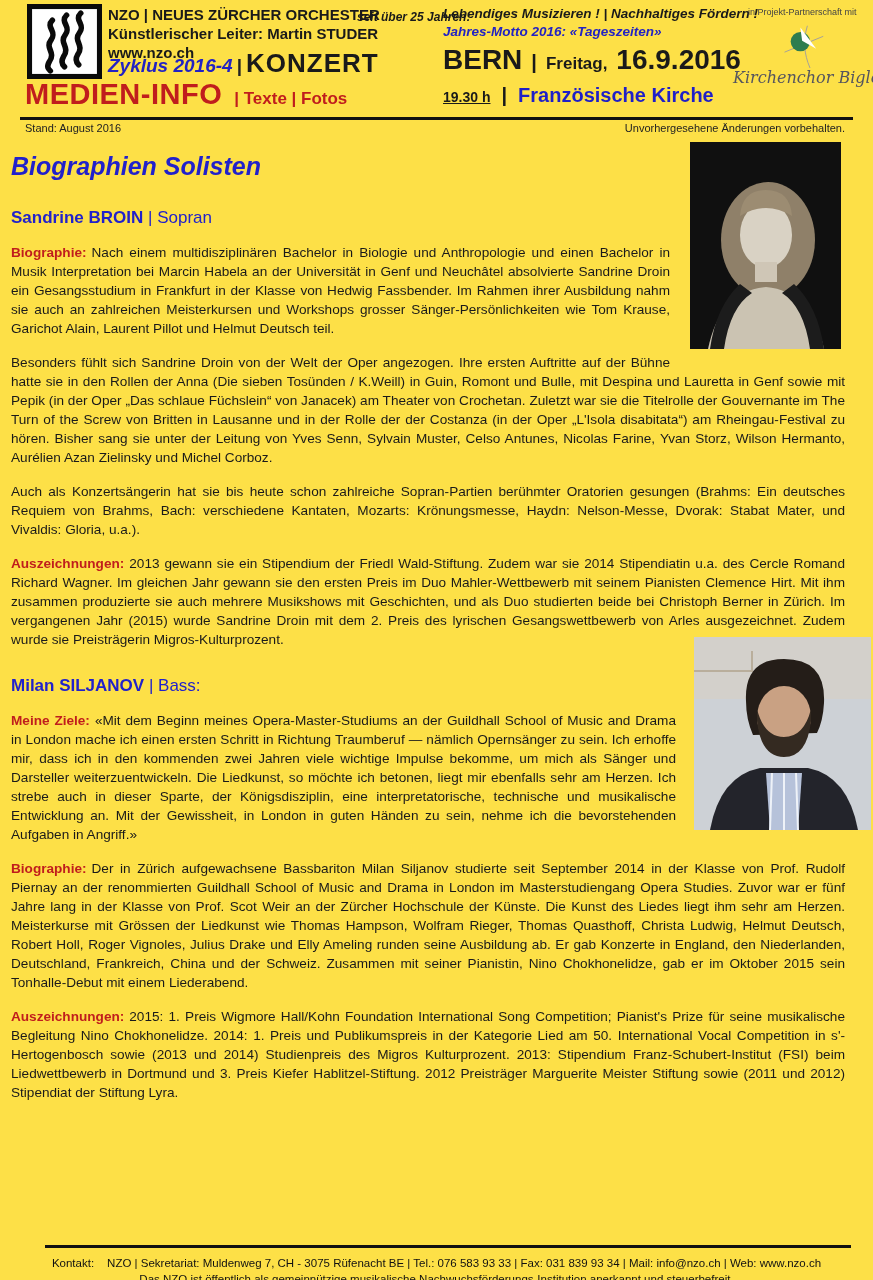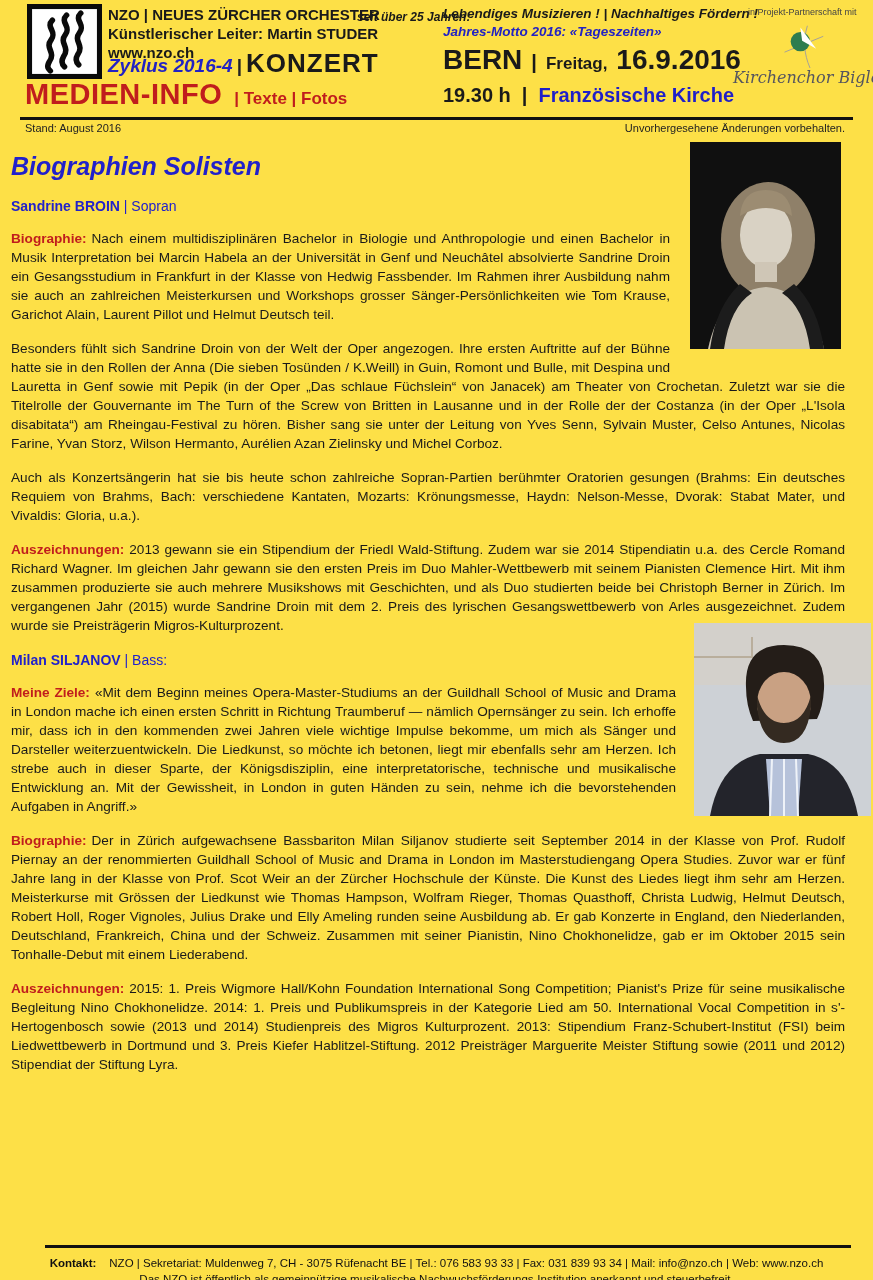--- a/index.html
+++ b/index.html
@@ -26,39 +26,39 @@
   .kc-logo { position:absolute; left:733px; top:24px; width:140px; height:76px; }
   .kc-graphic { position:absolute; left:48px; top:0; }
   .kc-text { position:absolute; left:0; top:44px; width:140px; text-align:center;
              font-family:"DejaVu Serif", serif; font-style:italic; font-size:16px; color:#55555f; white-space:nowrap; }
   .bern-line { position:absolute; left:443px; top:44px; display:flex; align-items:baseline; gap:9px; }
   .bern-city { font-size:28px; font-weight:bold; }
   .pipe-lg { font-size:20px; font-weight:bold; }
   .bern-day { font-size:17px; font-weight:bold; }
   .bern-date { font-size:28px; font-weight:bold; }
   .time-line { position:absolute; left:443px; top:84px; display:flex; align-items:baseline; gap:11px; }
-  .time { font-size:20px; font-weight:bold; }
+  .time { font-size:14px; font-weight:bold;text-decoration:underline; }
   .venue { font-size:20px; font-weight:bold; color:#1f1fc8; }
   .rule-top { position:absolute; left:20px; top:117px; width:833px; height:3px; background:#111; }
   .stand-row { position:absolute; left:25px; right:28px; top:122px; display:flex; justify-content:space-between; font-size:11px; color:#222; }
   
   .main { position:absolute; left:11px; right:28px; top:137px; }
   .main::after { content:""; display:block; clear:both; }
   .photo { border:0; }
   .photo1 { float:right; width:151px; height:207px; margin:5px 4px 12px 20px; }
   .photo2 { float:right; width:177px; height:193px; margin:-12px -26px 10px 18px; }
   .doc-title { color:#2121cb; font-size:25px; font-weight:bold; font-style:italic; margin-top:15px; }
-  .s-heading { margin-top:17px; font-size:14px; color:#2121cb; }
+  .s-heading { margin-top:27px; font-size:17px; color:#2121cb; }
   .s-name { font-weight:bold; }
   .para { margin-top:15px; font-size:13.6px; line-height:19px; text-align:justify; }
   .label-red { color:#c01d1d; font-weight:bold; margin-right:5px; }
   
   .rule-bottom { position:absolute; left:45px; top:1245px; width:806px; height:3px; background:#111; }
   .kontakt { position:absolute; left:0; right:0; top:1257px; text-align:center; font-size:11.5px; color:#111; }
-  .kontakt-label { font-weight:bold; margin-right:13px; }
+  .kontakt-label { font-weight:normal; margin-right:13px; }
   .kontakt-note { position:absolute; left:0; right:0; top:1273px; text-align:center; font-size:11.5px; color:#111; }
 </style>
 </head>
 <body>
 
 <div class="page">
 
   <div class="header">
 
     <span class="nzo-logo">

